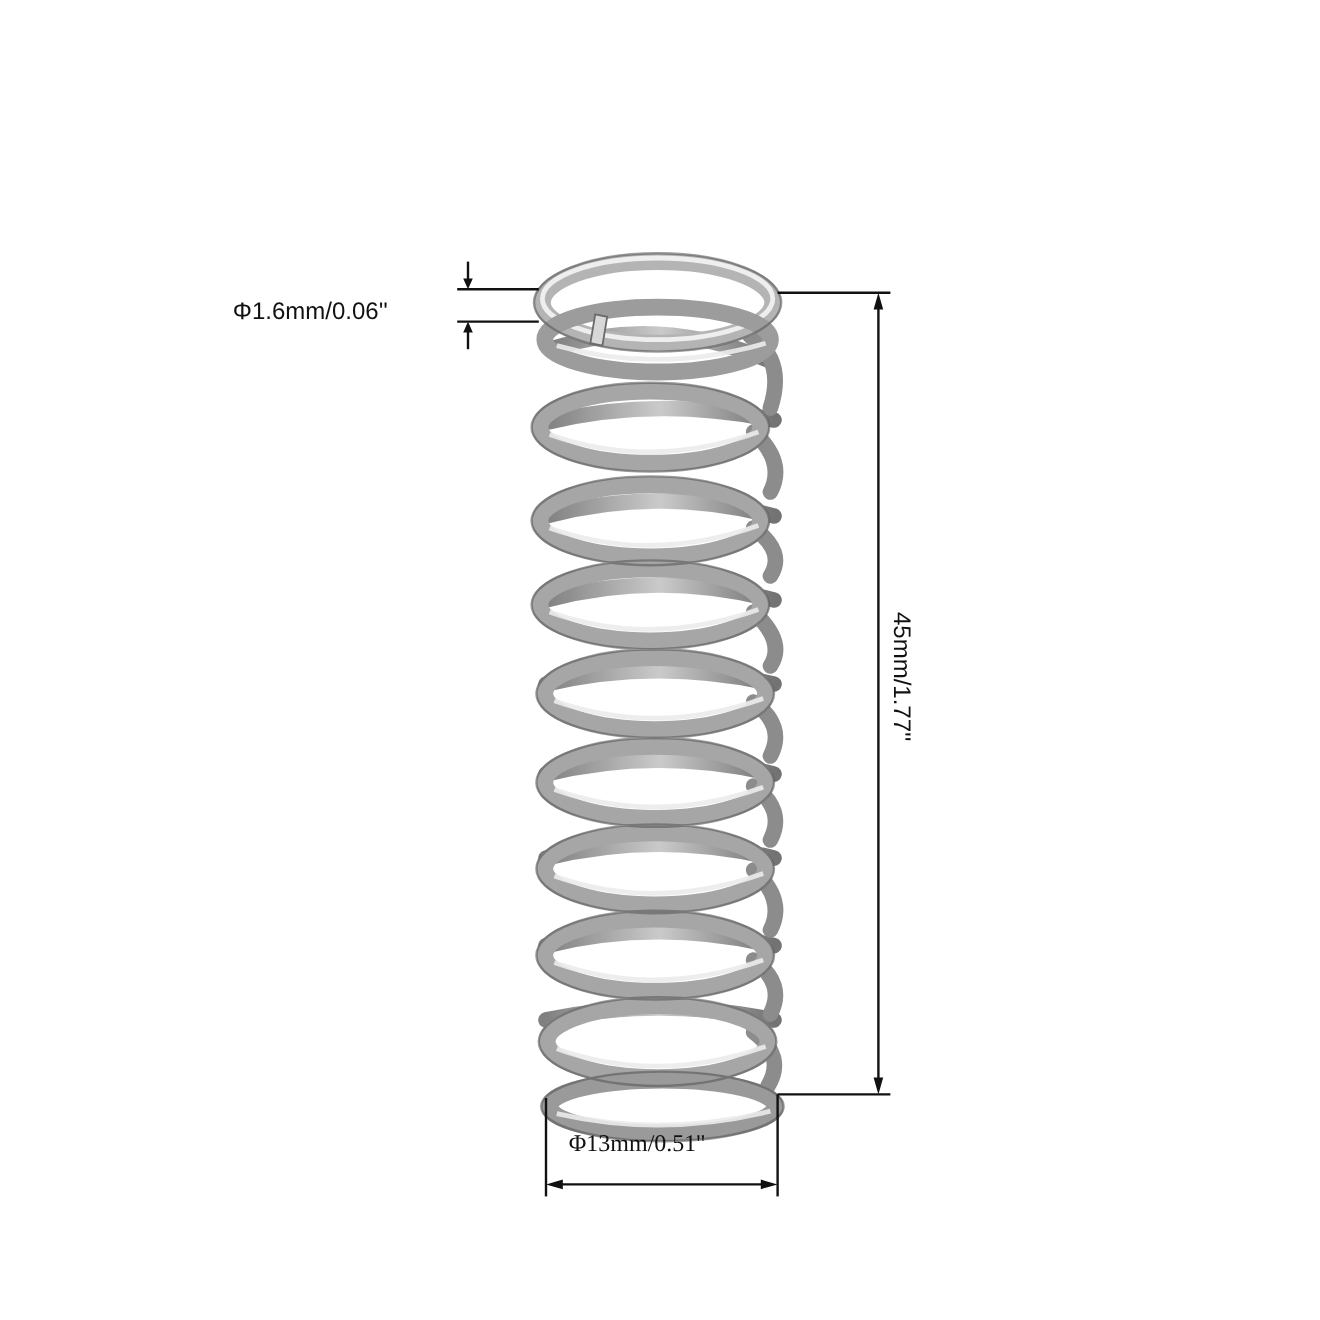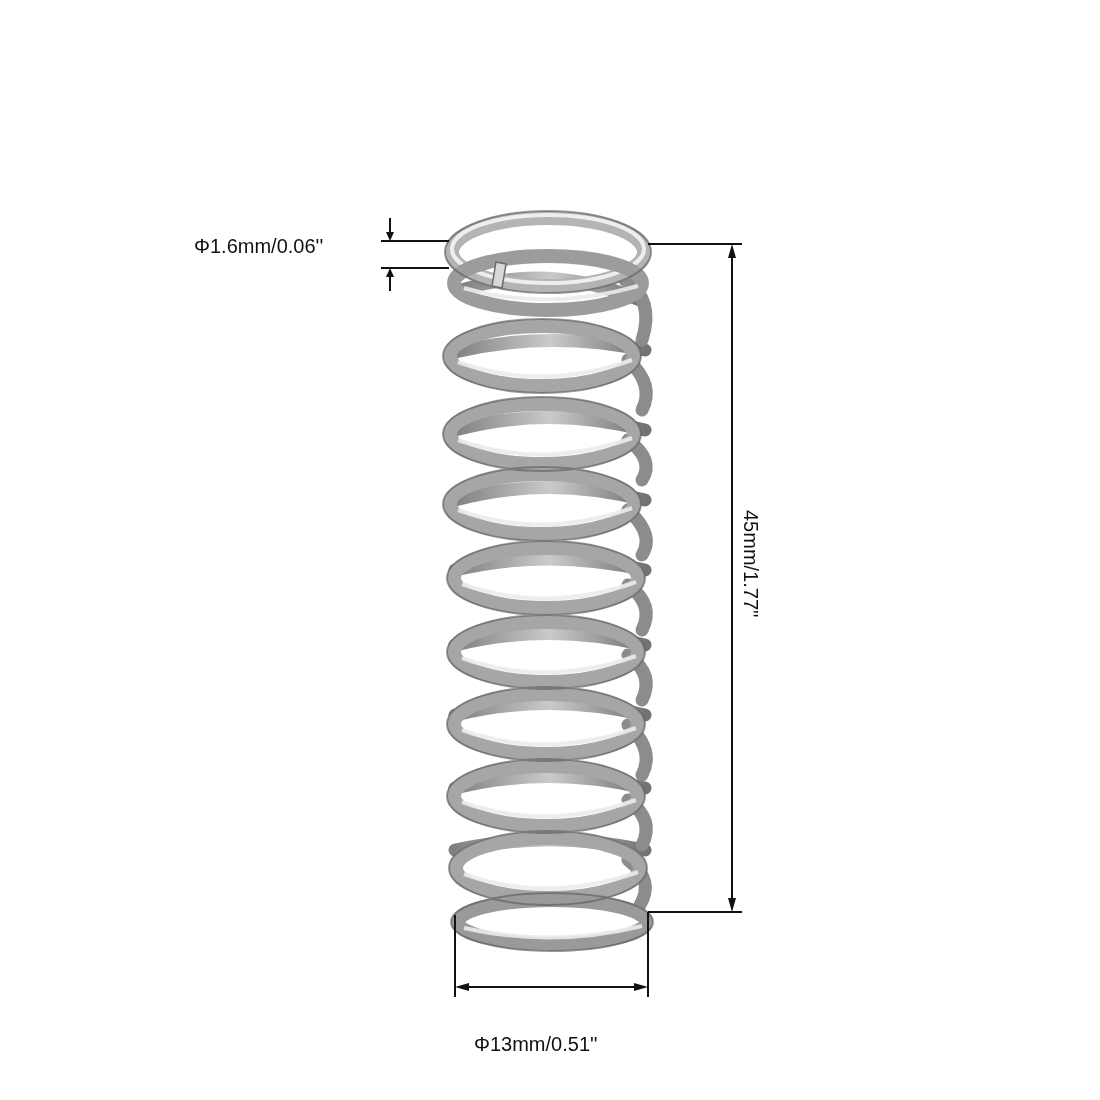--- a/index.html
+++ b/index.html
@@ -1,20 +1,20 @@
 <!DOCTYPE html>
 <html><head>
 <meta charset="utf-8">
 <style>
   html, body { margin: 0; padding: 0; background: #ffffff; }
   body { width: 1100px; height: 1100px; position: relative; overflow: hidden; font-family: "Liberation Sans", sans-serif; }
   #canvas { position: absolute; left: 0; top: 0; width: 1100px; height: 1100px; }
   .label { position: absolute; color: #111111; font-size: 20px; line-height: 1; white-space: nowrap; font-family: "Liberation Sans", sans-serif; }
-  #wire-label { left: 194px; top: 236px; }
-  #od-label { left: 474px; top: 1034px; }
+  #wire-label { left: 194px; top: 250px; }
+  #od-label { left: 474px; top: 943px; font-family: Liberation Serif, serif; }
   #len-label { left: 733px; top: 510px; transform-origin: 0 0; transform: translate(28px, 0) rotate(90deg); }
 </style>
 </head>
 <body>
 
 <svg id="canvas" width="1100" height="1100" viewBox="0 0 1100 1100" xmlns="http://www.w3.org/2000/svg">
   <defs>
     <linearGradient id="wireGrad" x1="0" y1="0" x2="0" y2="1">
       <stop offset="0" stop-color="#5e5e5e"></stop>
       <stop offset="0.3" stop-color="#d9d9d9"></stop>

